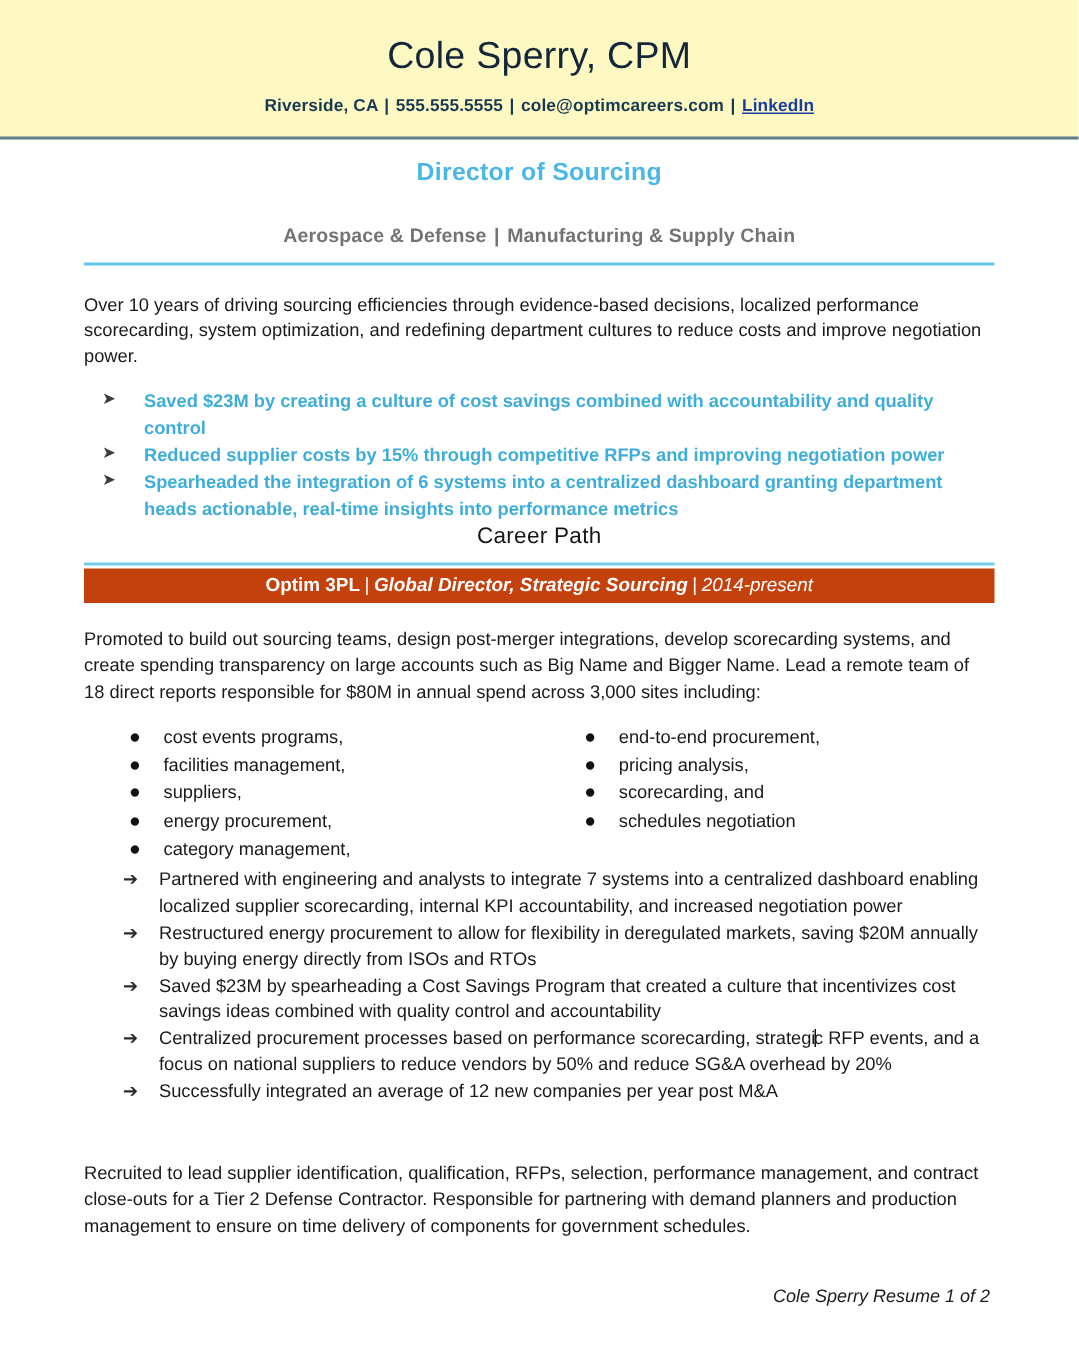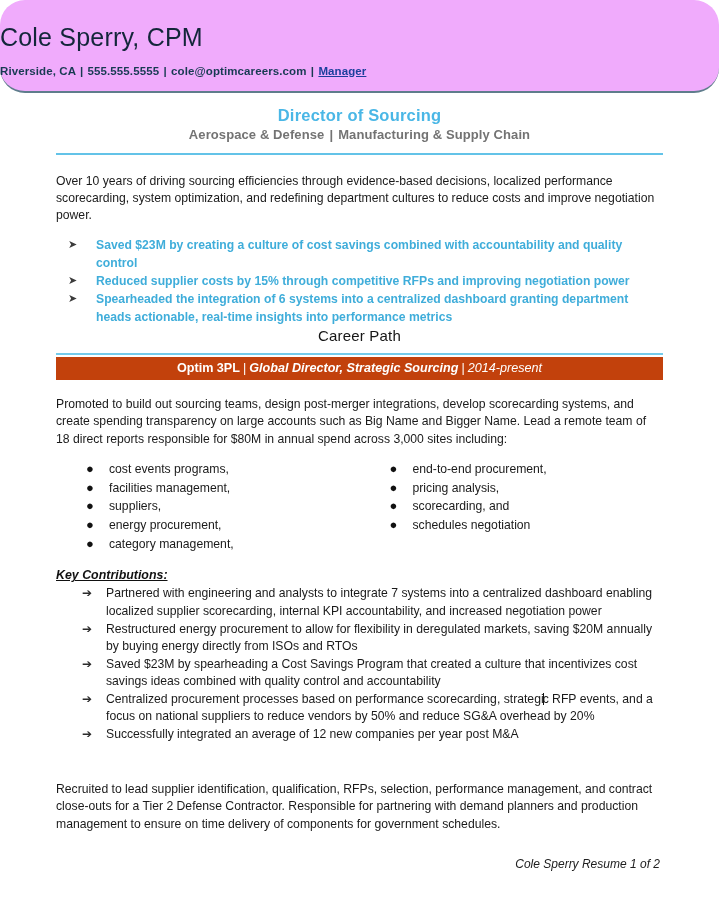--- a/index.html
+++ b/index.html
@@ -19,25 +19,24 @@
   .page {
     position: relative;
     width: 719px;
     height: 902px;
     box-sizing: border-box;
     background: #ffffff;
   }
 
   
   .header-band {
-    background: #f0abfc;
+    background: #fef9c3;
     border-bottom: 2px solid #5f7d8c;
     padding: 24px 0 14px 0;
-    text-align: left;
-    border-radius: 25px;
+    text-align: center;
   }
   .cand-name {
     font-size: 25px;
     font-weight: 400;
     color: #13263a;
     letter-spacing: 0.2px;
     line-height: 1.1;
     margin: 0 0 13px 0;
   }
   .contact-line {
@@ -60,21 +59,21 @@
   
   .title-block {
     text-align: center;
     padding-top: 13px;
   }
   .job-target {
     font-size: 16.5px;
     font-weight: 700;
     color: #4ab7e6;
     letter-spacing: 0.2px;
-    margin-bottom: 2px;
+    margin-bottom: 24px;
   }
   .specialties {
     font-size: 13px;
     font-weight: 700;
     color: #737373;
     letter-spacing: 0.1px;
   }
   .spec-bar {
     padding: 0 5px;
   }
@@ -254,21 +253,21 @@
 
   <div class="header-band">
     <div class="cand-name">Cole Sperry, CPM</div>
     <div class="contact-line">
       <span>Riverside, CA</span>
       <span class="contact-sep">|</span>
       <span>555.555.5555</span>
       <span class="contact-sep">|</span>
       <span>cole@optimcareers.com</span>
       <span class="contact-sep">|</span>
-      <span class="contact-link">Manager</span>
+      <span class="contact-link">LinkedIn</span>
     </div>
   </div>
 
   <div class="title-block">
     <div class="job-target">Director of Sourcing</div>
     <div class="specialties">
       <span>Aerospace &amp; Defense</span><span class="spec-bar">|</span><span>Manufacturing &amp; Supply Chain</span>
     </div>
   </div>
   <div class="rule-blue"></div>
@@ -314,21 +313,20 @@
       <div class="col">
         <ul class="dot-list">
           <li><span class="dot">●</span><span>end-to-end procurement,</span></li>
           <li><span class="dot">●</span><span>pricing analysis,</span></li>
           <li><span class="dot">●</span><span>scorecarding, and</span></li>
           <li><span class="dot">●</span><span>schedules negotiation</span></li>
         </ul>
       </div>
     </div>
 
-    <div class="kc-heading">Key Contributions:</div>
 
     <ul class="kc-list">
       <li>
         <span class="marker">➔</span>
         <span>Partnered with engineering and analysts to integrate 7 systems into a centralized dashboard enabling localized supplier scorecarding, internal KPI accountability, and increased negotiation power</span>
       </li>
       <li>
         <span class="marker">➔</span>
         <span>Restructured energy procurement to allow for flexibility in deregulated markets, saving $20M annually by buying energy directly from ISOs and RTOs</span>
       </li>

